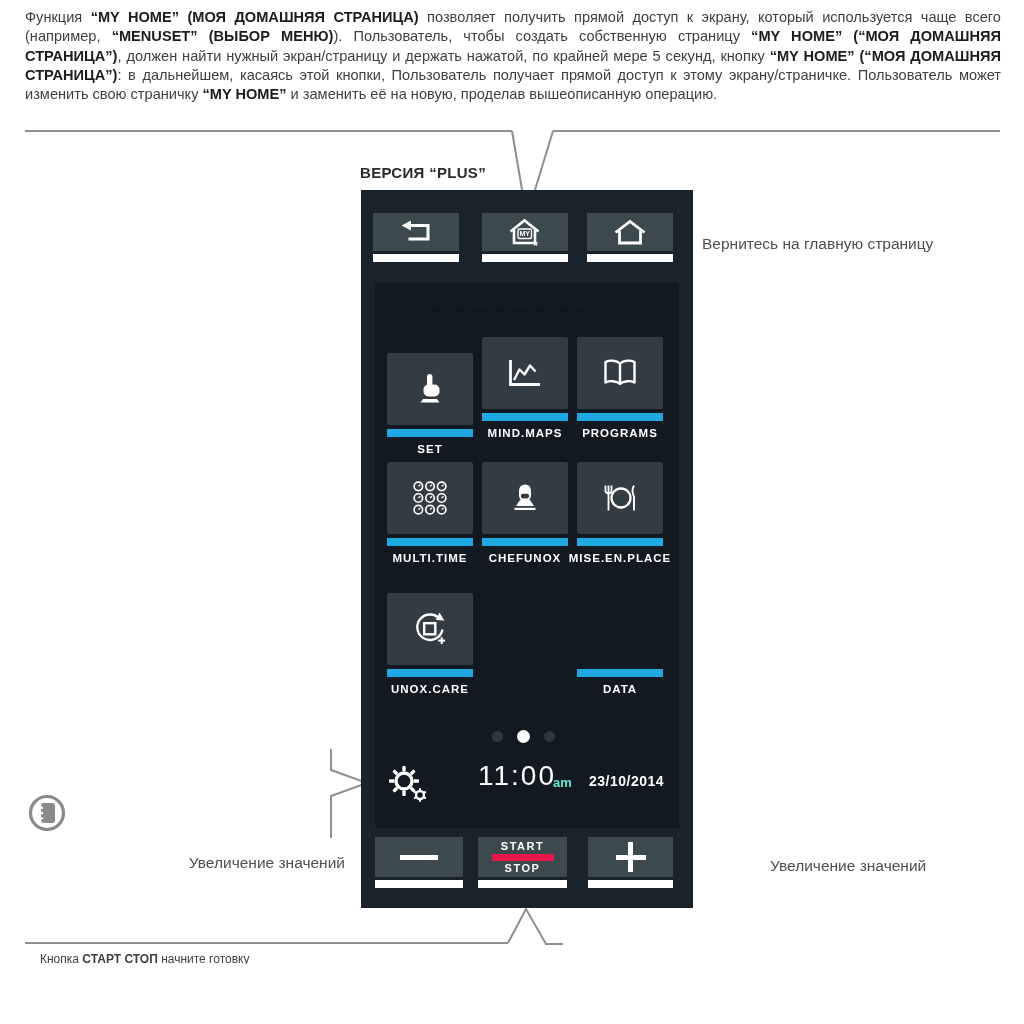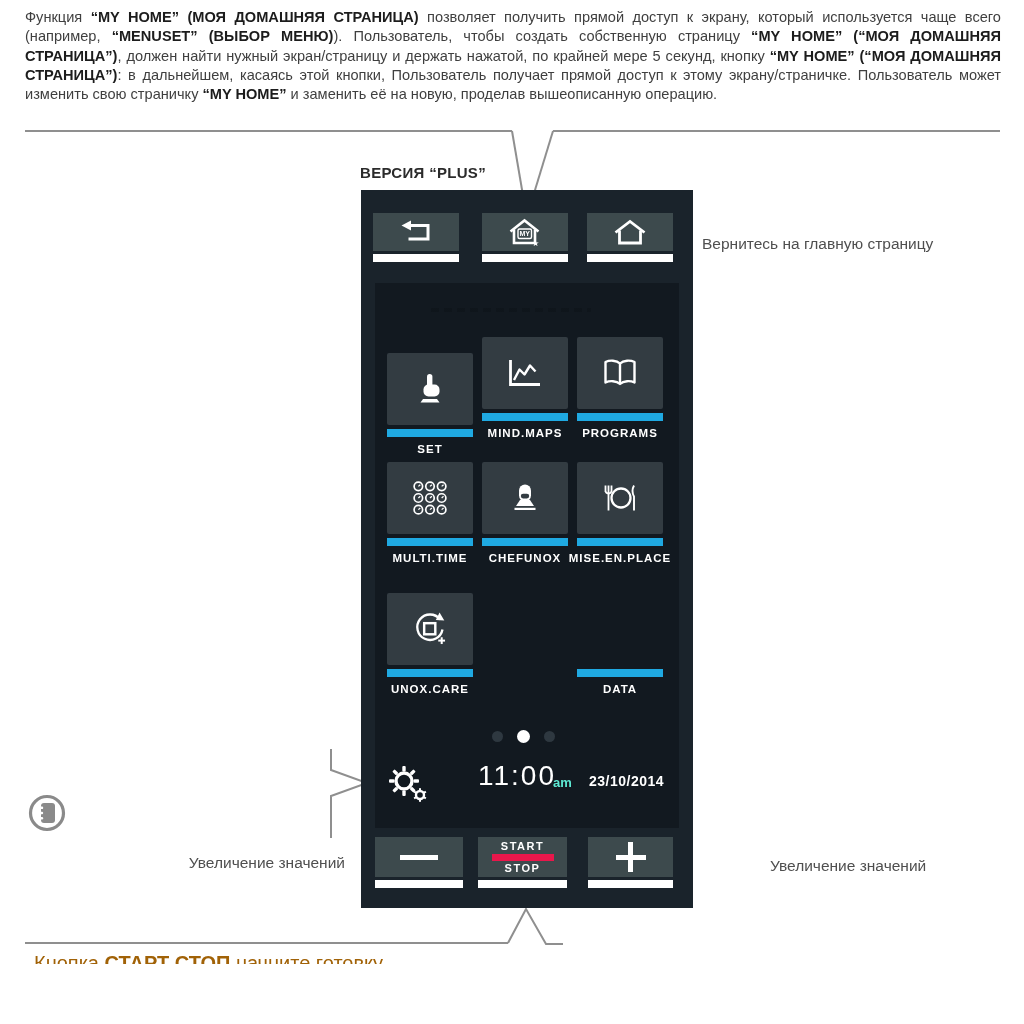--- a/index.html
+++ b/index.html
@@ -44,21 +44,21 @@
   
   .dots{position:absolute;left:131px;top:540px;display:flex;align-items:center;gap:14px;}
   .dot{width:11px;height:11px;border-radius:50%;background:#2e3840;}
   .dot.active{width:13px;height:13px;background:#fff;}
   
   .gear{position:absolute;left:26px;top:574px;}
   .time{position:absolute;left:117px;top:570px;color:#fff;font-size:28px;letter-spacing:2px;}
   .ampm{position:absolute;left:192px;top:585px;color:#5eead4;font-size:13px;font-weight:bold;}
   .date{position:absolute;left:228px;top:583px;color:#fff;font-size:14px;font-weight:bold;
         letter-spacing:.5px;}
-  .bottomnote{position:absolute;left:34px;top:952px;font-size:20px;color:#a16207;}
+  .bottomnote{position:absolute;left:40px;top:952px;font-size:12px;color:#404040;}
   svg text{font-family:"Liberation Sans",sans-serif;}
 </style>
 </head>
 <body>
 
 <div class="page">
 
   <svg class="lines-overlay" width="1024" height="1024" viewBox="0 0 1024 1024">
     <g stroke="#8f8f8f" stroke-width="2" fill="none">
       <path d="M25 131 H512"></path>

